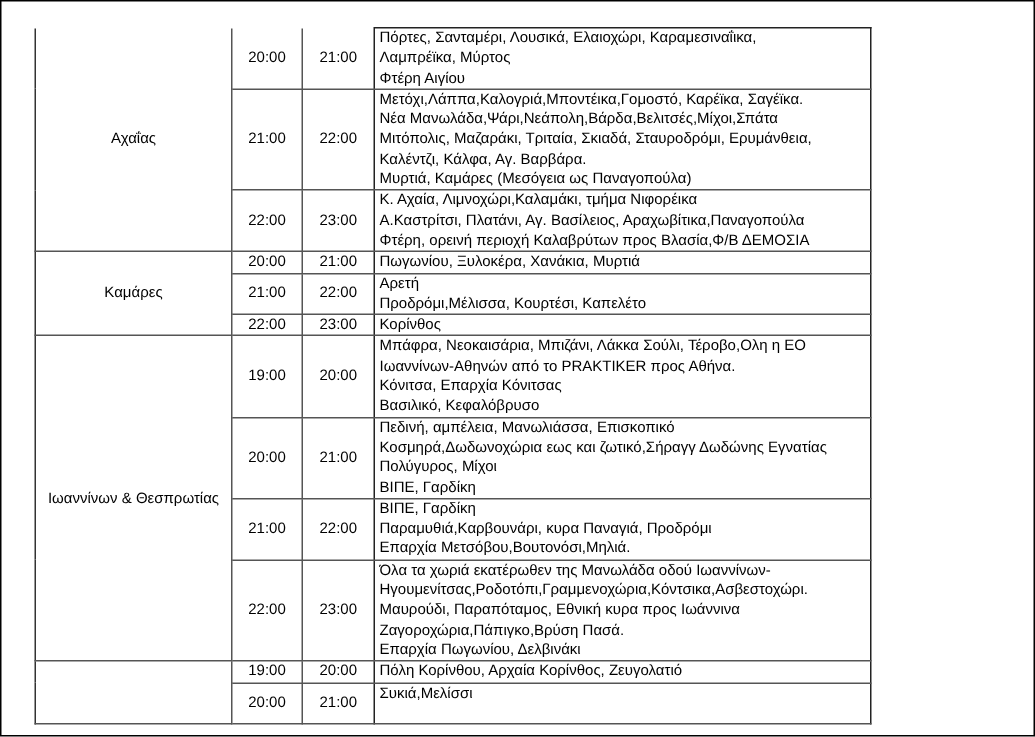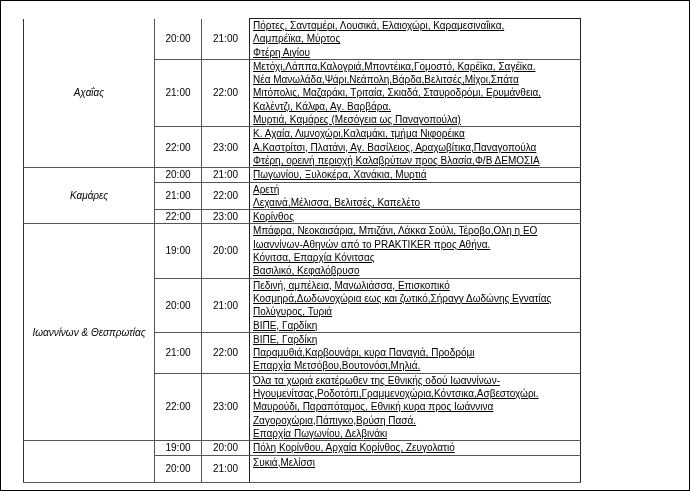--- a/index.html
+++ b/index.html
@@ -3,24 +3,24 @@
 <meta charset="utf-8">
 <style>
   html, body { margin:0; padding:0; background:#fff; }
   body { width:690px; height:491px; position:relative; overflow:hidden;
          font-family:"Liberation Sans", sans-serif; color:#000; }
   .page-frame { position:absolute; left:0; top:0; width:688px; height:489px;
                 border:1px solid #000; box-sizing:content-box; overflow:hidden; background:#fff; }
   .schedule { position:absolute; left:22px; top:17px; width:558px; border-collapse:collapse;
               table-layout:fixed; font-size:10px; line-height:13.3px; }
   .schedule td { padding:0 0 0 3px; vertical-align:middle; border-bottom:1px solid #555; }
-  .col-region { width:130px; text-align:center; border-left:1px solid #333; border-right:1px solid #555; padding:0 !important;font-style:italic; }
+  .col-region { width:130px; text-align:center; border-left:1px solid #333; border-right:1px solid #555; padding:0 !important; }
   .col-start { width:46px; text-align:center; border-right:1px solid #555; padding:0 !important; }
   .col-end { width:47px; text-align:center; border-right:1px solid #222; padding:0 !important; }
-  .col-areas { border:1px solid #222; padding-left:3px; white-space:nowrap; overflow:hidden;text-decoration:underline; }
+  .col-areas { border:1px solid #222; padding-left:3px; white-space:nowrap; overflow:hidden; }
   .line { display:block; height:13.3px; }
   .first-row td.col-start, .first-row td.col-end, .first-row td.col-region { border-top:none; }
   .first-row td.col-areas { border-top:1px solid #222; }
 </style>
 </head>
 <body>
 
 <div class="page-frame">
   <table class="schedule">
     <tbody id="tbody">
@@ -60,21 +60,21 @@
           <td class="col-end">21:00</td>
           <td class="col-areas">
             <span class="line">Πωγωνίου, Ξυλοκέρα, Χανάκια, Μυρτιά</span>
           </td>
         </tr>
         <tr>
           <td class="col-start">21:00</td>
           <td class="col-end">22:00</td>
           <td class="col-areas">
             <span class="line">Αρετή</span>
-            <span class="line">Λεχαινά,Μέλισσα, Βελιτσές, Καπελέτο</span>
+            <span class="line">Προδρόμι,Μέλισσα, Κουρτέσι, Καπελέτο</span>
           </td>
         </tr>
         <tr>
           <td class="col-start">22:00</td>
           <td class="col-end">23:00</td>
           <td class="col-areas">
             <span class="line">Κορίνθος</span>
           </td>
         </tr>
         <tr>
@@ -87,38 +87,38 @@
             <span class="line">Κόνιτσα, Επαρχία Κόνιτσας</span>
             <span class="line">Βασιλικό, Κεφαλόβρυσο</span>
           </td>
         </tr>
         <tr>
           <td class="col-start">20:00</td>
           <td class="col-end">21:00</td>
           <td class="col-areas">
             <span class="line">Πεδινή, αμπέλεια, Μανωλιάσσα, Επισκοπικό</span>
             <span class="line">Κοσμηρά,Δωδωνοχώρια εως και ζωτικό,Σήραγγ Δωδώνης Εγνατίας</span>
-            <span class="line">Πολύγυρος, Τυριά</span>
+            <span class="line">Πολύγυρος, Μίχοι</span>
             <span class="line">ΒΙΠΕ, Γαρδίκη</span>
           </td>
         </tr>
         <tr>
           <td class="col-start">21:00</td>
           <td class="col-end">22:00</td>
           <td class="col-areas">
             <span class="line">ΒΙΠΕ, Γαρδίκη</span>
             <span class="line">Παραμυθιά,Καρβουνάρι, κυρα Παναγιά, Προδρόμι</span>
             <span class="line">Επαρχία Μετσόβου,Βουτονόσι,Μηλιά.</span>
           </td>
         </tr>
         <tr>
           <td class="col-start">22:00</td>
           <td class="col-end">23:00</td>
           <td class="col-areas">
-            <span class="line">Όλα τα χωριά εκατέρωθεν της Εθνικής οδού Ιωαννίνων-</span>
+            <span class="line">Όλα τα χωριά εκατέρωθεν της Μανωλάδα οδού Ιωαννίνων-</span>
             <span class="line">Ηγουμενίτσας,Ροδοτόπι,Γραμμενοχώρια,Κόντσικα,Ασβεστοχώρι.</span>
             <span class="line">Μαυρούδι, Παραπόταμος, Εθνική κυρα προς Ιωάννινα</span>
             <span class="line">Ζαγοροχώρια,Πάπιγκο,Βρύση Πασά.</span>
             <span class="line">Επαρχία Πωγωνίου, Δελβινάκι</span>
           </td>
         </tr>
         <tr>
           <td class="col-region" rowspan="2"></td>
           <td class="col-start">19:00</td>
           <td class="col-end">20:00</td>

